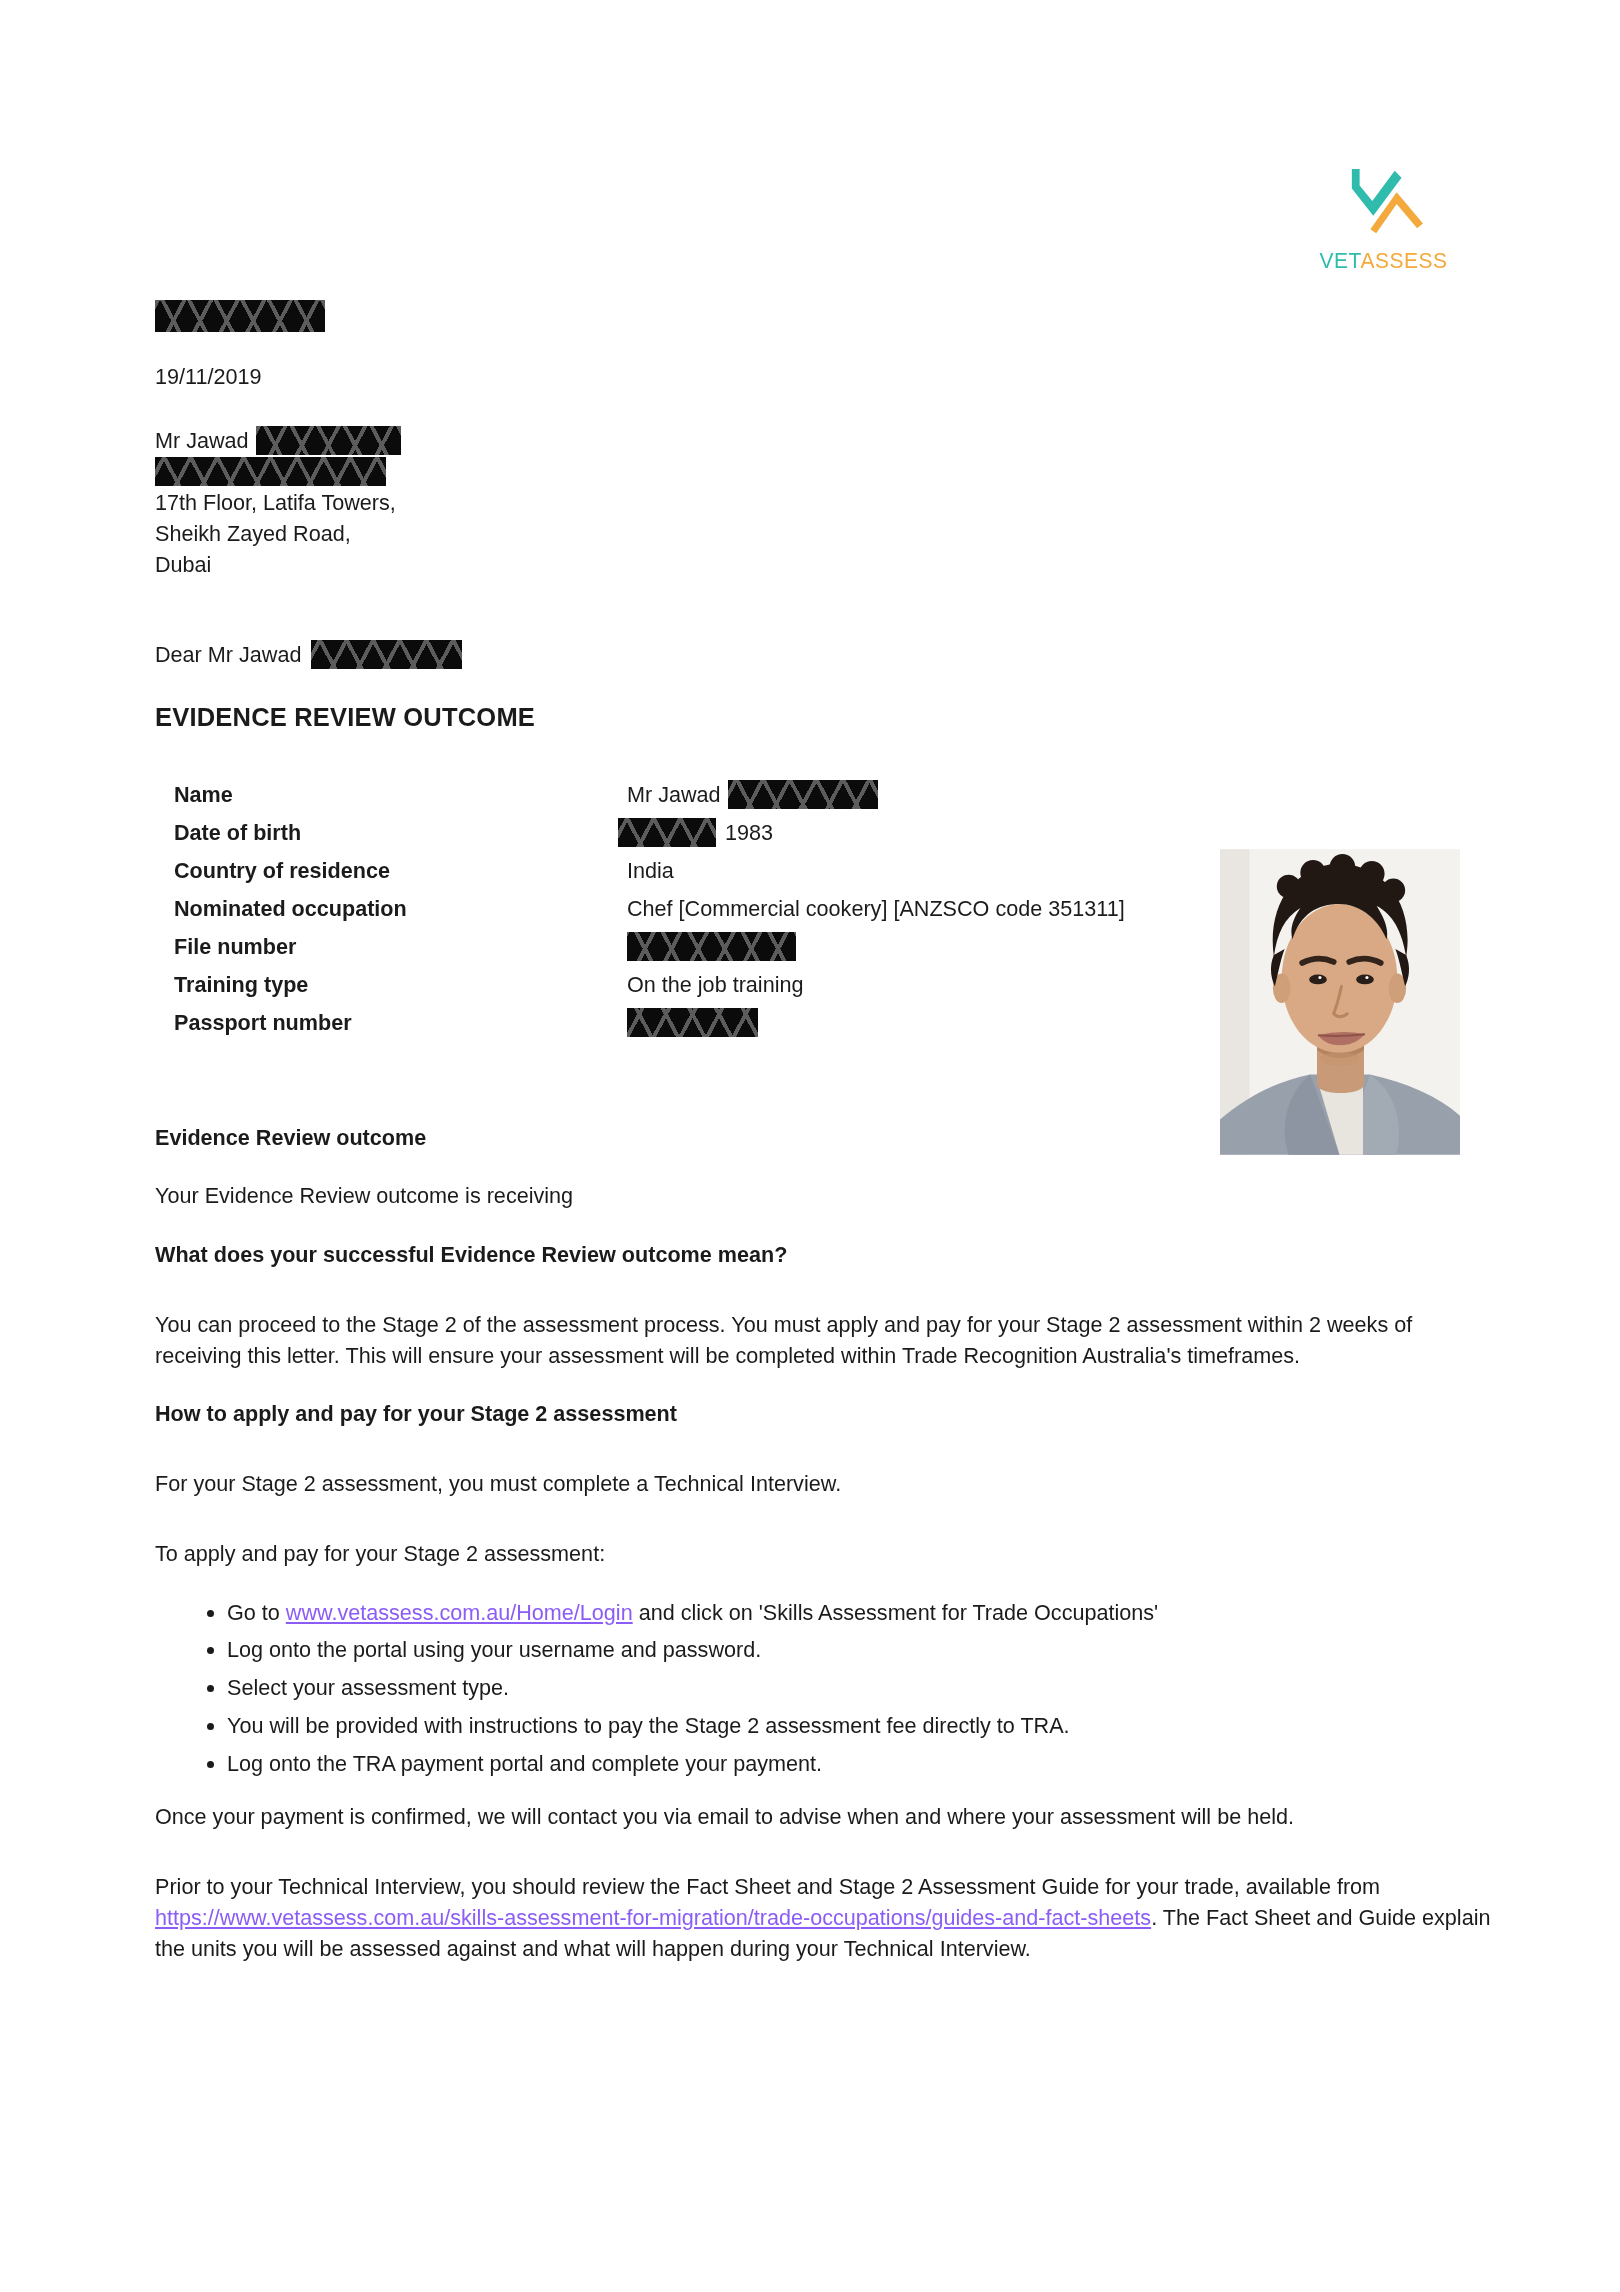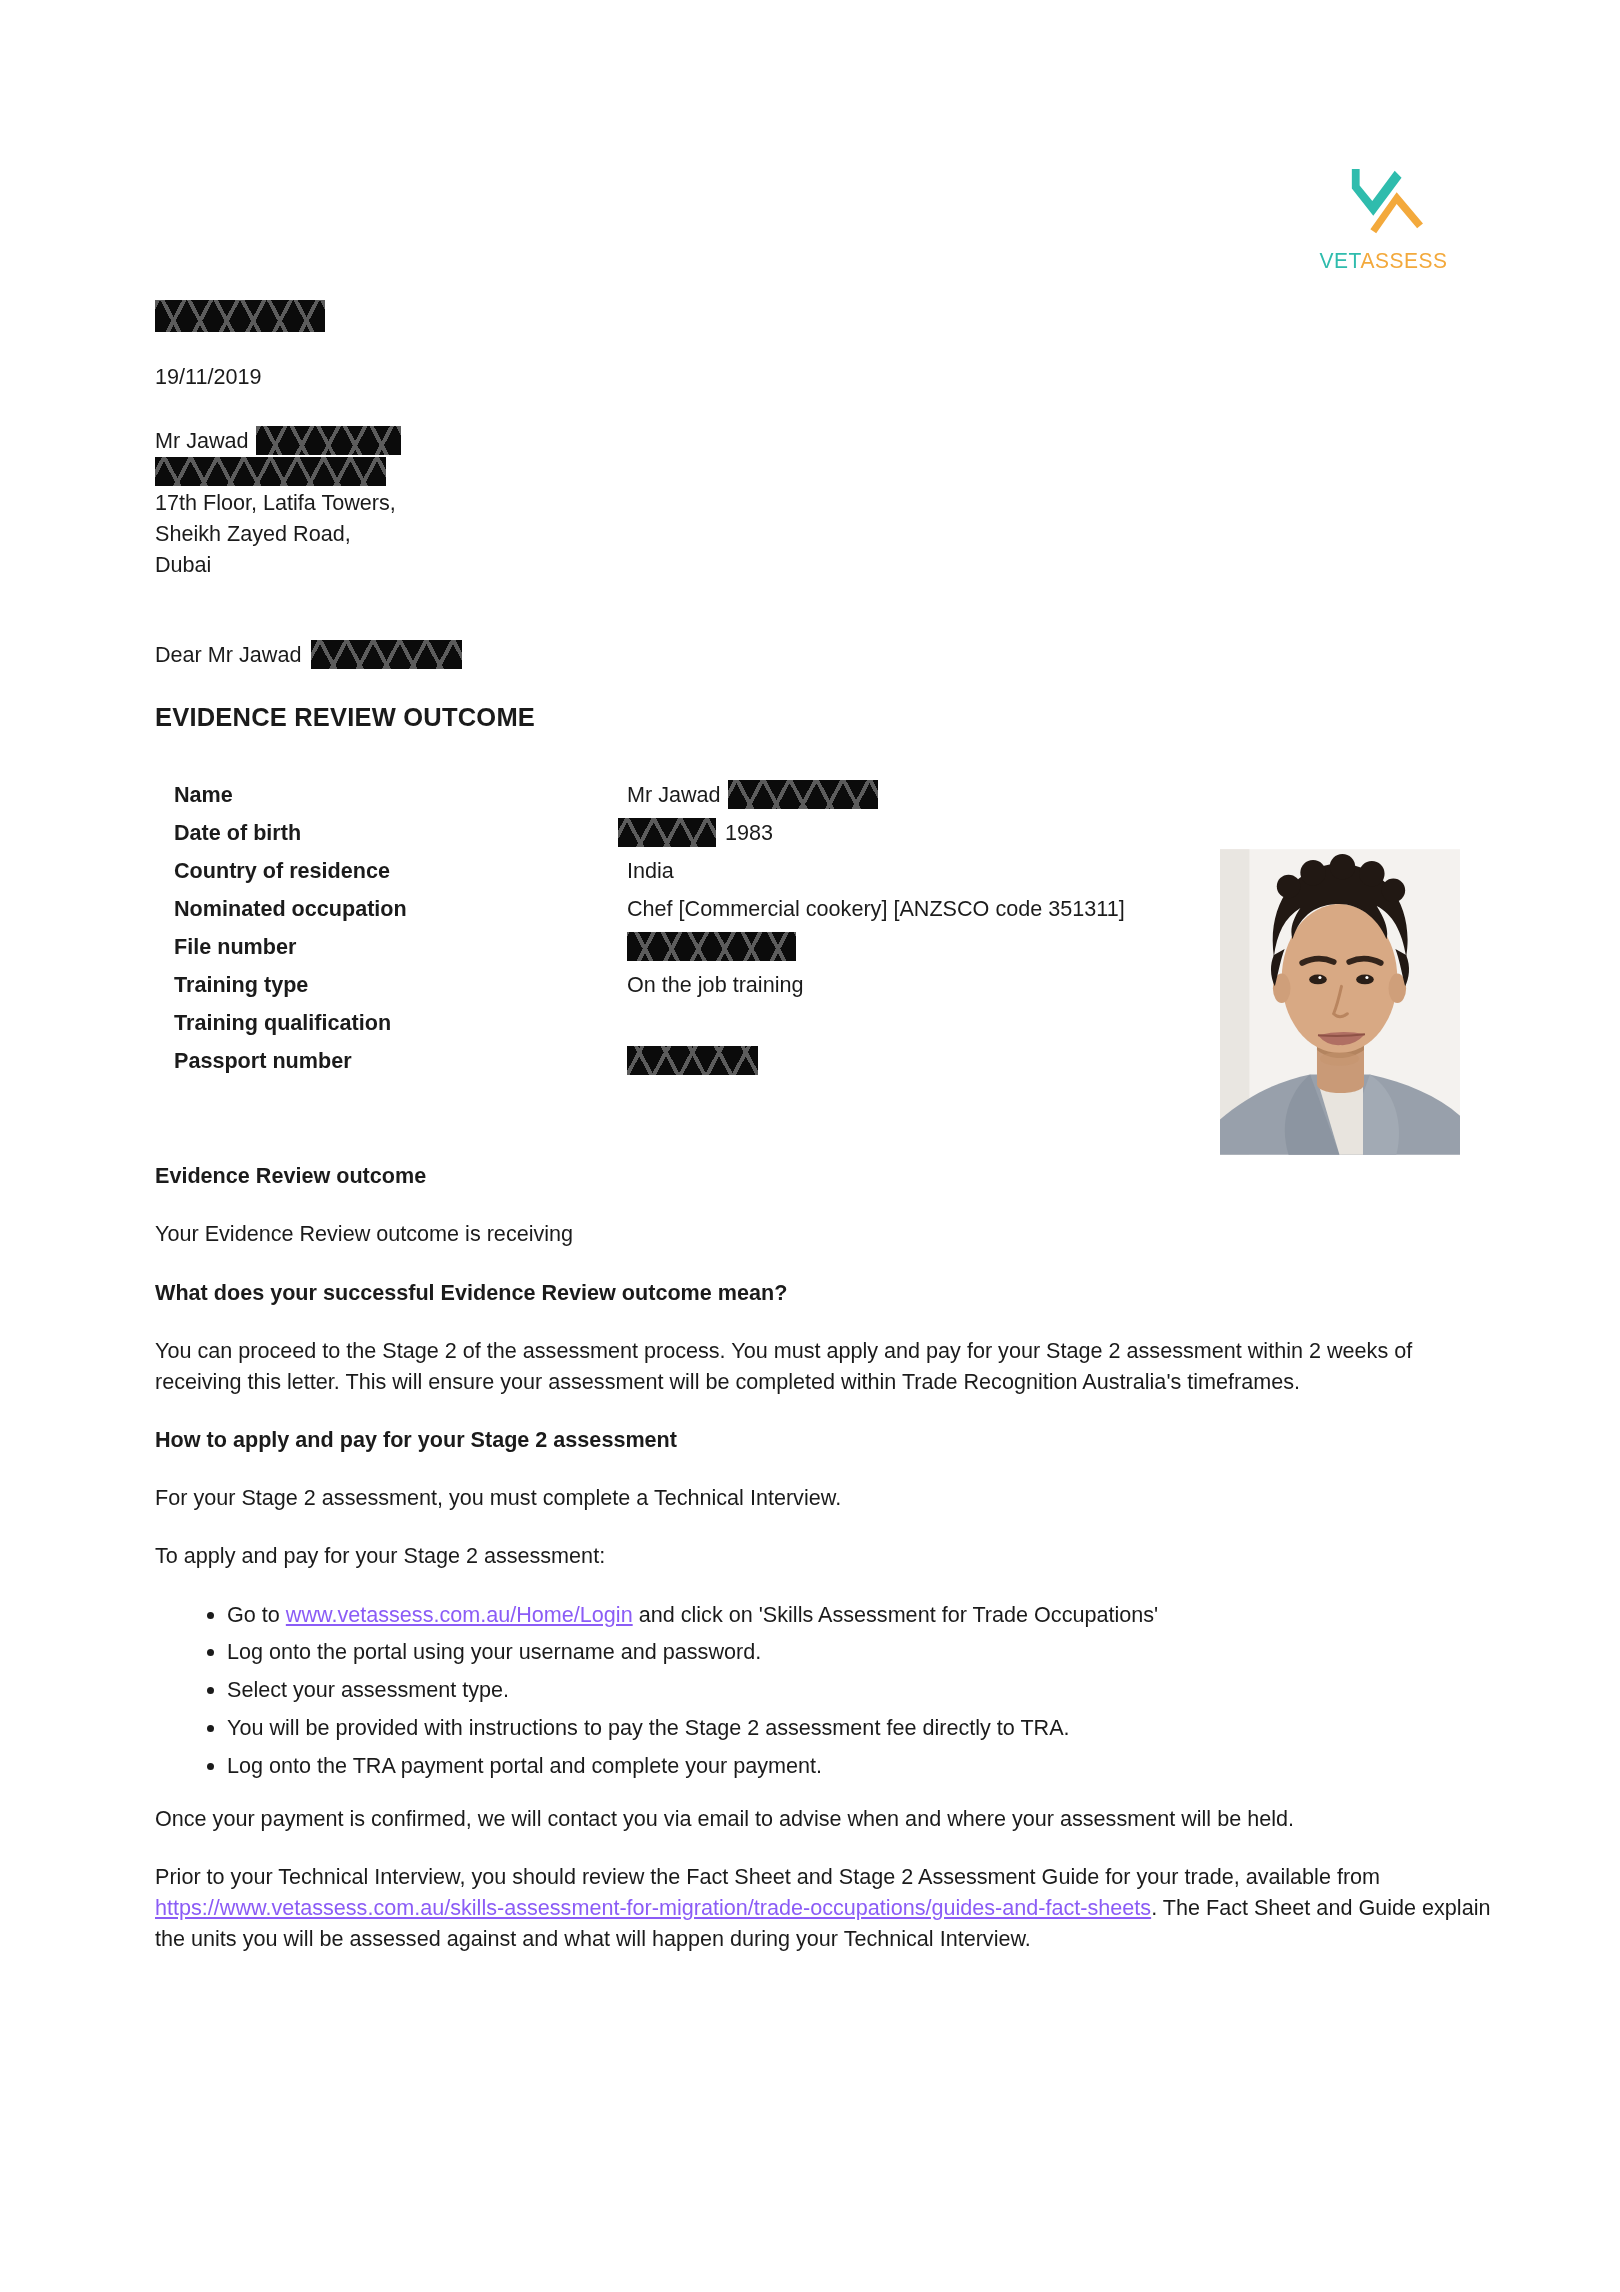--- a/index.html
+++ b/index.html
@@ -54,21 +54,21 @@
   .details { margin-top:45px; width:1059px; }
   .details-row {
     display:grid; grid-template-columns:453px 1fr;
     height:38px; align-items:start;margin-left:19px;
   }
   .details-label { font-weight:bold; }
   .section-h { font-weight:bold; }
   .mt79 { margin-top:77px; }
   .mt28 { margin-top:27.4px; }
   .mt22 { margin-top:21.6px; }
-  .para { margin-top:27px; }
+  .para { margin-top:39px; }
   ul.steps { margin-top:27.4px; padding-left:72px; }
   ul.steps li { line-height:31px; margin-bottom:6.9px; }
   a.doc-link { color:#8b5cf6; text-decoration:underline; cursor:pointer; }
   
   .photo {
     position:absolute; left:1220px; top:849px;
     width:240px; height:306px;
   }
 </style>
 </head>
@@ -163,24 +163,20 @@
       </div>
       <div class="details-row">
         <div class="details-label">File number</div>
         <div><span class="redact" style="width:169px;"></span></div>
       </div>
       <div class="details-row">
         <div class="details-label">Training type</div>
         <div>On the job training</div>
       </div>
       <div class="details-row">
-        <div class="details-label">Training qualification</div>
-        <div></div>
-      </div>
-      <div class="details-row">
         <div class="details-label">Passport number</div>
         <div><span class="redact" style="width:131px;"></span></div>
       </div>
     </div>
 
     <div class="section-h mt79">Evidence Review outcome</div>
 
     <div class="mt28">Your Evidence Review outcome is receiving</div>
 
     <div class="section-h mt28">What does your successful Evidence Review outcome mean?</div>

